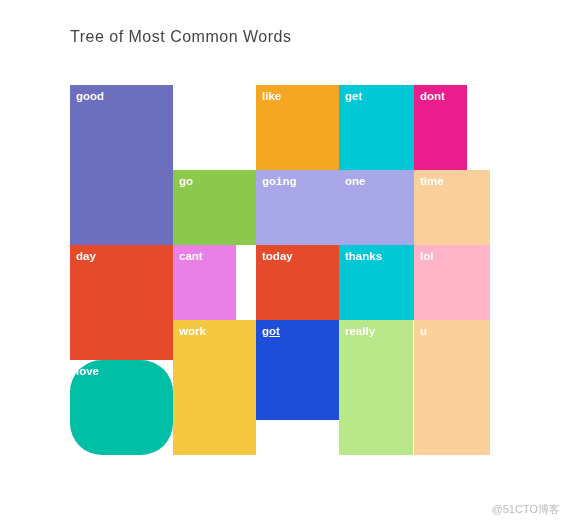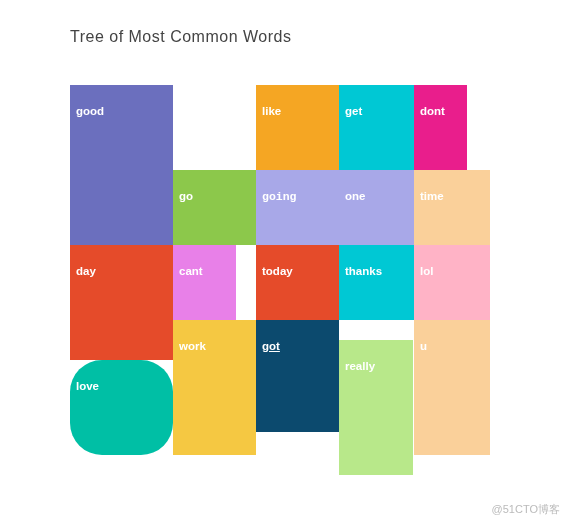--- a/index.html
+++ b/index.html
@@ -25,21 +25,21 @@
       top: 85px;
       left: 70px;
       width: 420px;
       height: 370px;
     }
     .cell {
       position: absolute;
       display: flex;
       align-items: flex-start;
       justify-content: flex-start;
-      padding: 20px 6px;
+      padding: 5px 6px;
       font-size: 11.5px;
       font-weight: 700;
       color: #fff;
       overflow: hidden;
     }
     .watermark {
       position: absolute;
       bottom: 8px;
       right: 12px;
       font-size: 11px;
@@ -90,24 +90,24 @@
     </div>
     <div class="cell" style="left: 344px; top: 160px; width: 76px; height: 75px; background-color: rgb(255, 179, 198);">
       <span>lol</span>
     </div>
     <div class="cell" style="left: 0px; top: 275px; width: 103px; height: 95px; background-color: rgb(0, 191, 165); border-radius: 32px;">
       <span>love</span>
     </div>
     <div class="cell" style="left: 103px; top: 235px; width: 83px; height: 135px; background-color: rgb(245, 200, 66);">
       <span>work</span>
     </div>
-    <div class="cell" style="left: 186px; top: 235px; width: 83px; height: 112px; background-color: #0c4a6e; text-decoration: underline;">
+    <div class="cell" style="left: 186px; top: 235px; width: 83px; height: 100px; background-color: #1d4ed8; text-decoration: underline;">
       <span>got</span>
     </div>
-    <div class="cell" style="left: 269px; top: 235px; width: 74px; height: 135px; background-color: rgb(184, 232, 138); margin-top: 20px;">
+    <div class="cell" style="left: 269px; top: 235px; width: 74px; height: 135px; background-color: rgb(184, 232, 138);">
       <span>really</span>
     </div>
     <div class="cell" style="left: 344px; top: 235px; width: 76px; height: 135px; background-color: rgb(250, 208, 154);">
       <span>u</span>
     </div>
   </div>
 
 <div class="watermark">@51CTO博客</div>
 
 </body></html>

